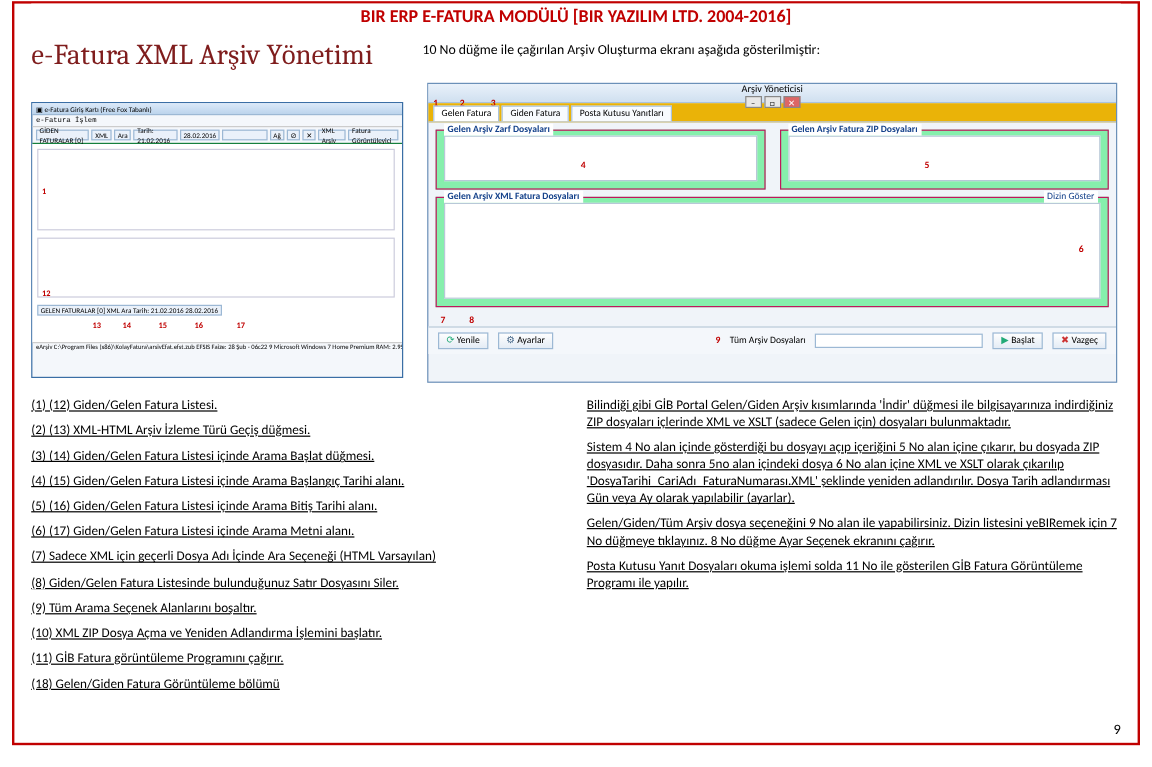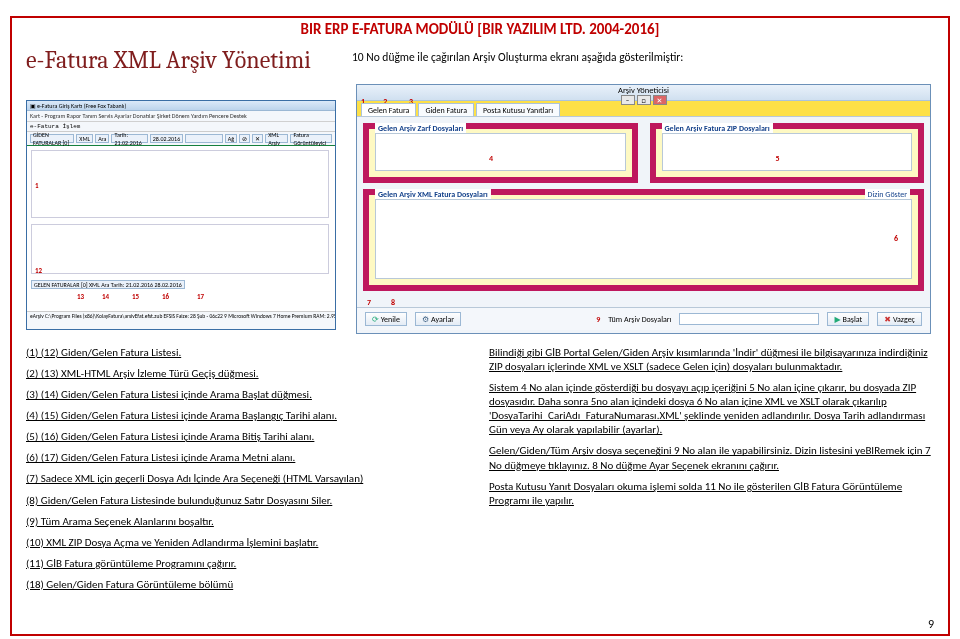--- a/index.html
+++ b/index.html
@@ -8,21 +8,21 @@
     background: #fff;
     width: 960px;
     height: 639px;
     overflow: hidden;
     color: #000;
   }
   .page {
     border: 2px solid #c00000;
     width: 940px;
     height: 620px;
-    margin: 16px auto;
+    margin: 1px auto;
     position: relative;
     padding: 0 14px 1px 14px;
   }
   .header-band {
     color: #c00000;
     font-weight: bold;
     font-size: 15px;
     text-align: center;
     background: #fff;
     padding: 2px 0 4px 0;
@@ -136,42 +136,42 @@
     width: 14px; height: 10px;
     border: 1px solid #888;
     background: #e8e8e8;
     font-size: 7px;
     display:flex;align-items:center;justify-content:center;
   }
   .sr-close { background:#d66; color:#fff; }
   .sr-tabs {
     display: flex;
     font-size: 8px;
-    background: #fde047;
+    background: #eab308;
     border-bottom: 1px solid #b8c8d8;
     padding: 0 4px;
     align-items: flex-end;
     height: 16px;
     text-align: right;
   }
   .sr-tab {
     border: 1px solid #aac3dc;
     border-bottom: none;
     padding: 1px 6px;
     background: #f8fbfe;
     margin-right: 2px;
   }
   .sr-tab.active { background:#fff; }
   .sr-red { color:#c00000; font-weight:bold; }
   .sr-group {
-    border: 6px solid #be185d;
+    border: 1px solid #be185d;
     margin: 6px;
     padding: 4px 6px 6px 6px;
     position: relative;
-    background:#fef9c3;
+    background:#86efac;
   }
   .sr-group-label {
     position: absolute;
     top: -6px; left: 6px;
     background: #fff;
     padding: 0 3px;
     color: #15428b;
     font-weight: bold;
     font-size: 8px;
   }
@@ -227,21 +227,20 @@
   <div class="title">e-Fatura XML Arşiv Yönetimi</div>
   <div class="intro">10 No düğme ile çağırılan Arşiv Oluşturma ekranı aşağıda gösterilmiştir:</div>
 
   <div class="shots">
 
     <div class="shot-left">
       <div class="sl-titlebar">
         <span>▣</span>&nbsp;
         <span>e-Fatura Giriş Kartı (Free Fox Tabanlı)</span>
       </div>
-      <div class="sl-menu">Kart - Program  Rapor  Tanım  Servis  Ayarlar  Donatılar  Şirket  Dönem  Yardım  Pencere  Destek</div>
       <div class="sl-tabs">e-Fatura İşlem</div>
       <div class="sl-toolbar">
         <span class="sl-tbtn">GİDEN FATURALAR [0]</span>
         <span class="sl-tbtn">XML</span>
         <span class="sl-tbtn">Ara</span>
         <span class="sl-tbtn">Tarih: 21.02.2016</span>
         <span class="sl-tbtn">28.02.2016</span>
         <span class="sl-tbtn" style="width:50px">                    </span>
         <span class="sl-tbtn">Ağ</span>
         <span class="sl-tbtn">⊘</span>

